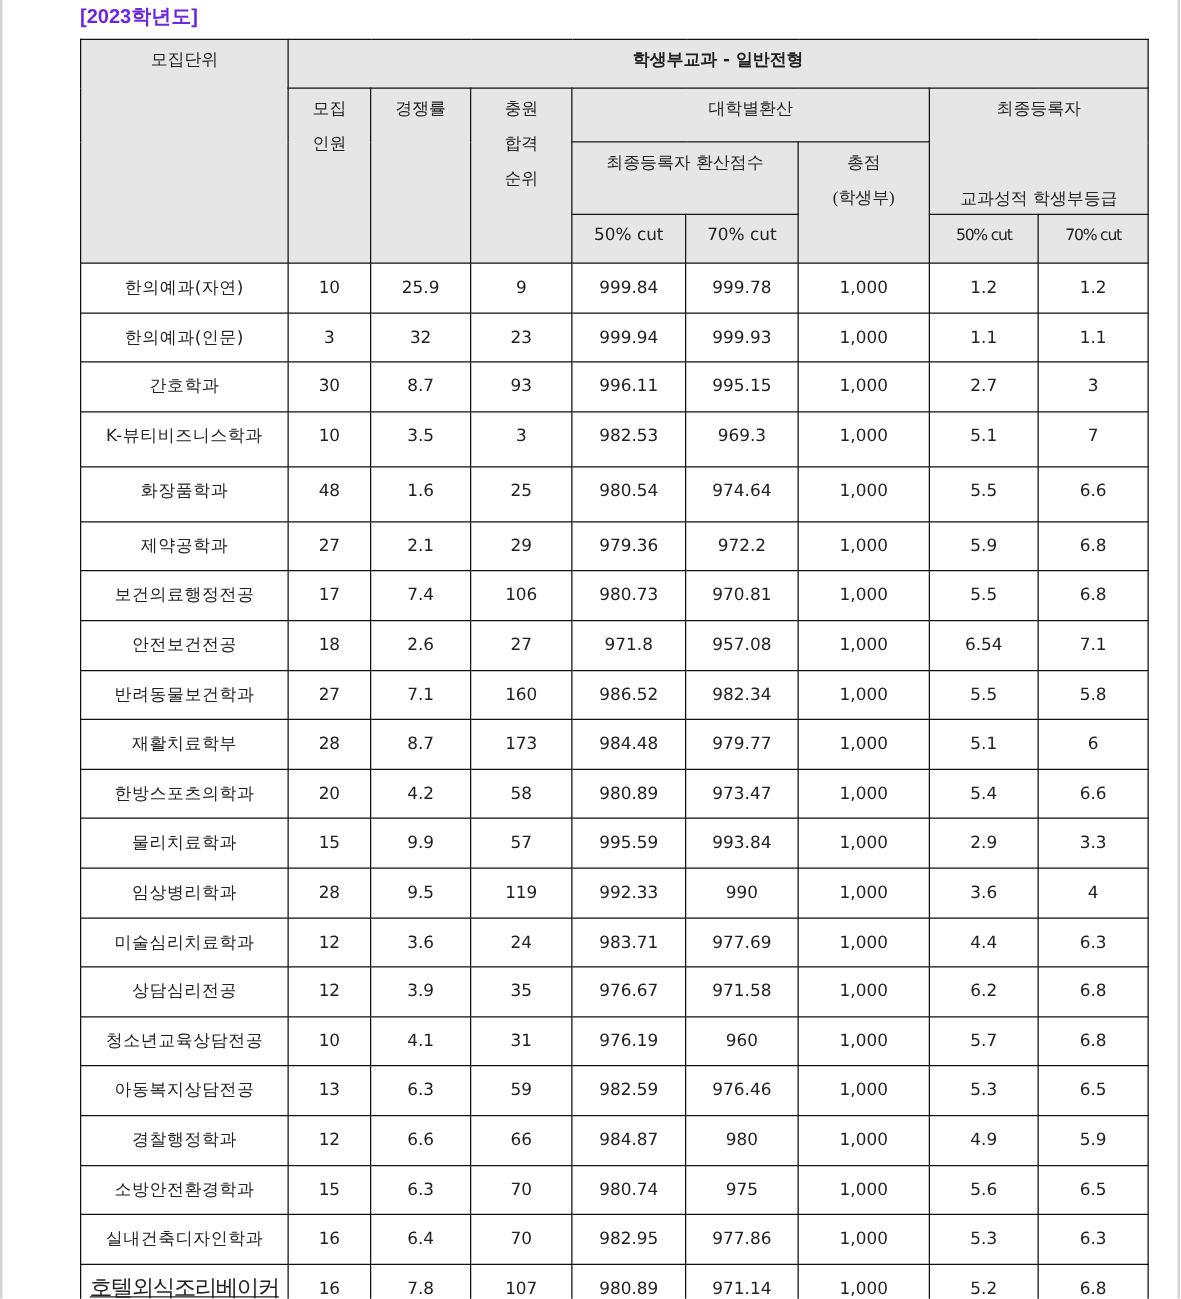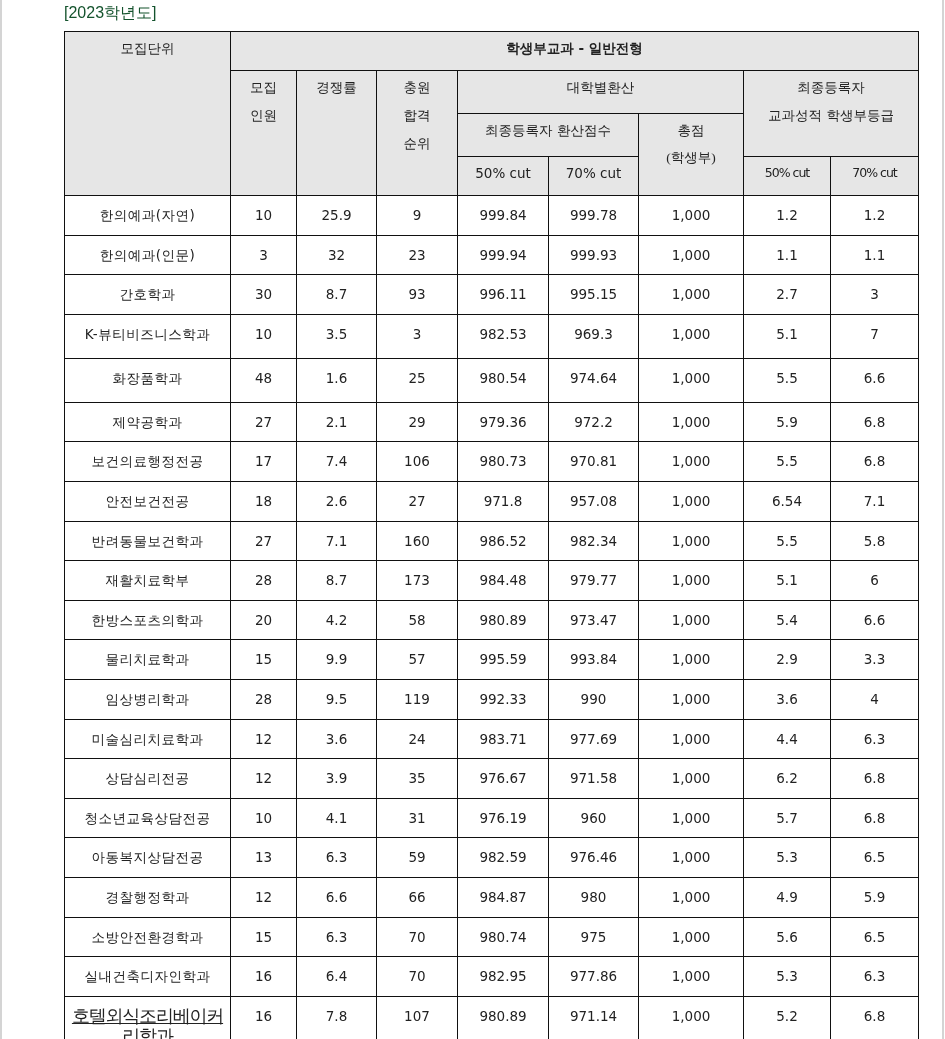--- a/index.html
+++ b/index.html
@@ -25,22 +25,22 @@
       position: absolute;
       left: 942px; top: 0;
       width: 2px; height: 1039px;
       background: #d4d4d4;
     }
     .doc-title {
       position: absolute;
       left: 64px;
       top: 3px;
       font-size: 16px;
-      font-weight: normal;
-      color: #14532d;
+      font-weight: bold;
+      color: #6d28d9;
       letter-spacing: 0px;
       font-family: "Liberation Sans", "DejaVu Sans", sans-serif;
     }
     table.admit {
       position: absolute;
       left: 64px;
       top: 31px;
       border-collapse: collapse;
       table-layout: fixed;
       width: 854px;
@@ -119,21 +119,21 @@
       <th rowspan="3">
         <span class="pad4">충원</span>
         <span style="display:block;padding-top:4px;">합격</span>
         <span style="display:block;padding-top:4px;">순위</span>
       </th>
       <th colspan="3">
           <span class="pad4">대학별환산</span>
         </th>
       <th colspan="2" rowspan="2">
         <span class="pad4">최종등록자</span>
-        <span style="display:block;padding-top:4px;">교과성적 학생부등급</span>
+        <span style="display:block;padding-top:4px;margin-top:44px;">교과성적 학생부등급</span>
       </th>
     </tr>
     <tr class="h-mid2">
       <th colspan="2">
           <span class="pad8">최종등록자 환산점수</span>
         </th>
       <th rowspan="2">
         <span class="pad8">총점</span>
         <span style="display:block;padding-top:4px;font-family:Liberation Serif, serif;">(학생부)</span>
       </th>

